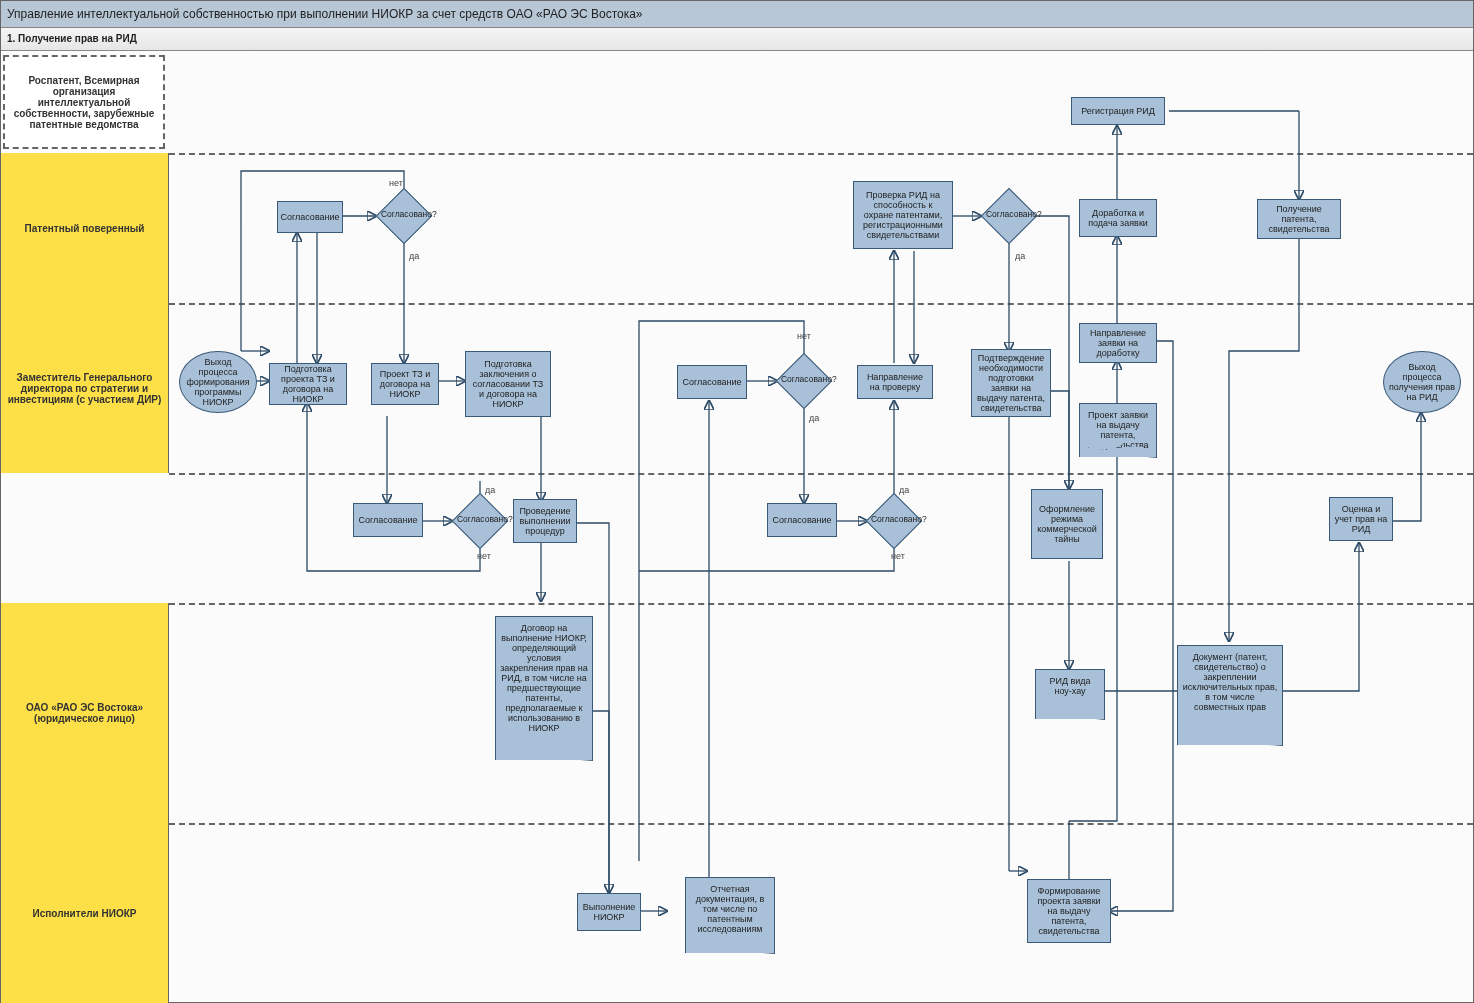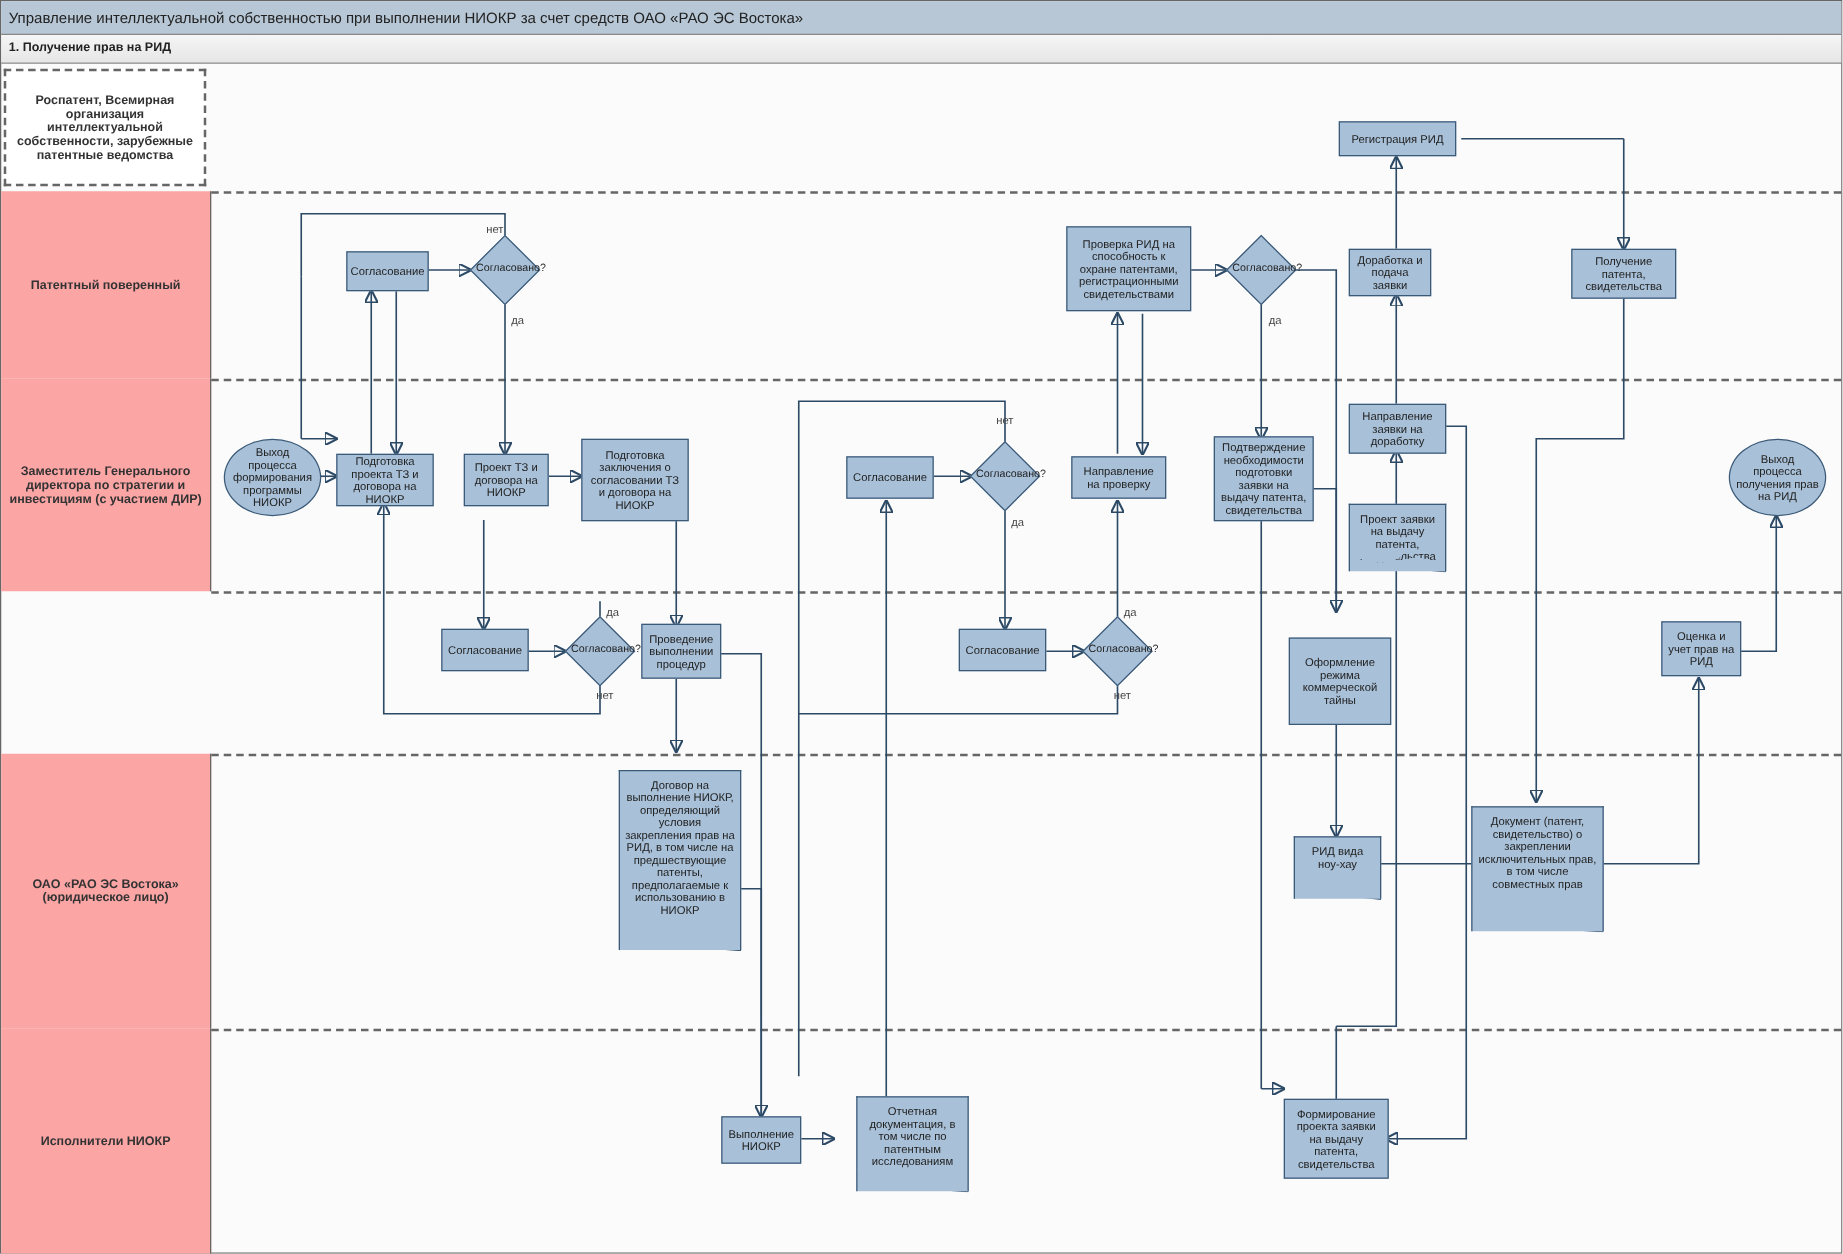--- a/index.html
+++ b/index.html
@@ -1,20 +1,20 @@
 <!DOCTYPE html>
 <html><head>
 <meta charset="utf-8">
 <style>
 html,body{margin:0;padding:0;font-family:Arial,Helvetica,sans-serif;font-size:10px;color:#333;background:#fff}
 .frame{border:1px solid #666;width:1472px;height:1001px;position:relative;background:#fbfbfb}
 .titlebar{background:#b7c7d6;border-bottom:1px solid #888;height:26px;line-height:26px;font-size:12px;color:#222;padding-left:6px}
 .subbar{background:linear-gradient(#f5f5f5,#e6e6e6);border-bottom:1px solid #888;height:22px;line-height:22px;font-size:10px;font-weight:700;color:#222;padding-left:6px}
 .body{position:relative;height:952px}
-.lane-label{position:absolute;left:0;width:168px;border-right:1px solid #666;background:#fca5a5;display:flex;align-items:center;justify-content:center;text-align:center;font-size:10px;font-weight:700;color:#333;padding:0 6px;box-sizing:border-box}
+.lane-label{position:absolute;left:0;width:168px;border-right:1px solid #666;background:#fde047;display:flex;align-items:center;justify-content:center;text-align:center;font-size:10px;font-weight:700;color:#333;padding:0 6px;box-sizing:border-box}
 .lane-label.dashed{background:#fff;border:2px dashed #666;margin:2px;width:162px}
 .lane-sep{position:absolute;left:168px;right:0;border-top:2px dashed #666;height:0}
 .node{position:absolute;background:#a8c0d8;border:1px solid #3b5a78;display:flex;align-items:center;justify-content:center;text-align:center;font-size:9px;padding:3px 4px;box-sizing:border-box;color:#222}
 .doc{position:absolute;background:#a8c0d8;border:1px solid #3b5a78;border-bottom:none;font-size:9px;padding:6px 4px 18px 4px;box-sizing:border-box;text-align:center;color:#222}
 .doc::after{content:"";position:absolute;left:-1px;right:-1px;height:18px;bottom:-1px;background:radial-gradient(ellipse 55% 20px at 30% 0,#a8c0d8 52%,transparent 53%),radial-gradient(ellipse 55% 20px at 70% 100%,#a8c0d8 52%,transparent 53%);border-bottom:1px solid #3b5a78;clip-path:polygon(0 0,100% 0,100% 100%,0 60%)}
 .ellipse{border-radius:50%}
 .diamond{transform:rotate(45deg)}
 .diamond > span{display:block;transform:rotate(-45deg);width:140%;margin-left:-20%;font-size:8.5px}
 .lbl{position:absolute;font-size:9px;color:#444;background:transparent}
 svg.wires{position:absolute;left:168px;top:0;width:1304px;height:952px;pointer-events:none}
@@ -213,33 +213,33 @@
     <div class="node" style="left:852px;top:130px;width:100px;height:68px">
         <span>Проверка РИД на способность к охране патентами, регистрационными свидетельствами</span>
       </div>
     <div class="node diamond" style="left:988px;top:145px;width:40px;height:40px">
         <span>Согласовано?</span>
       </div>
 
     <div class="node" style="left:970px;top:298px;width:80px;height:68px">
         <span>Подтверждение необходимости подготовки заявки на выдачу патента, свидетельства</span>
       </div>
-    <div class="node" style="left:1030px;top:459px;width:82px;height:70px">
+    <div class="node" style="left:1030px;top:438px;width:72px;height:70px">
         <span>Оформление режима коммерческой тайны</span>
       </div>
     <div class="doc" style="left:1034px;top:618px;width:70px;height:50px"><span>РИД вида ноу-хау</span></div>
 
     <div class="node" style="left:1026px;top:828px;width:84px;height:64px">
         <span>Формирование проекта заявки на выдачу патента, свидетельства</span>
       </div>
     <div class="doc" style="left:1078px;top:352px;width:78px;height:54px"><span>Проект заявки на выдачу патента, свидетельства</span></div>
     <div class="node" style="left:1078px;top:272px;width:78px;height:40px">
         <span>Направление заявки на доработку</span>
       </div>
-    <div class="node" style="left:1078px;top:148px;width:66px;height:38px">
+    <div class="node" style="left:1078px;top:148px;width:78px;height:38px">
         <span>Доработка и подача заявки</span>
       </div>
     <div class="node" style="left:1070px;top:46px;width:94px;height:28px">
         <span>Регистрация РИД</span>
       </div>
     <div class="node" style="left:1256px;top:148px;width:84px;height:40px">
         <span>Получение патента, свидетельства</span>
       </div>
 
     <div class="doc" style="left:1176px;top:594px;width:106px;height:100px"><span>Документ (патент, свидетельство) о закреплении исключительных прав, в том числе совместных прав</span></div>

